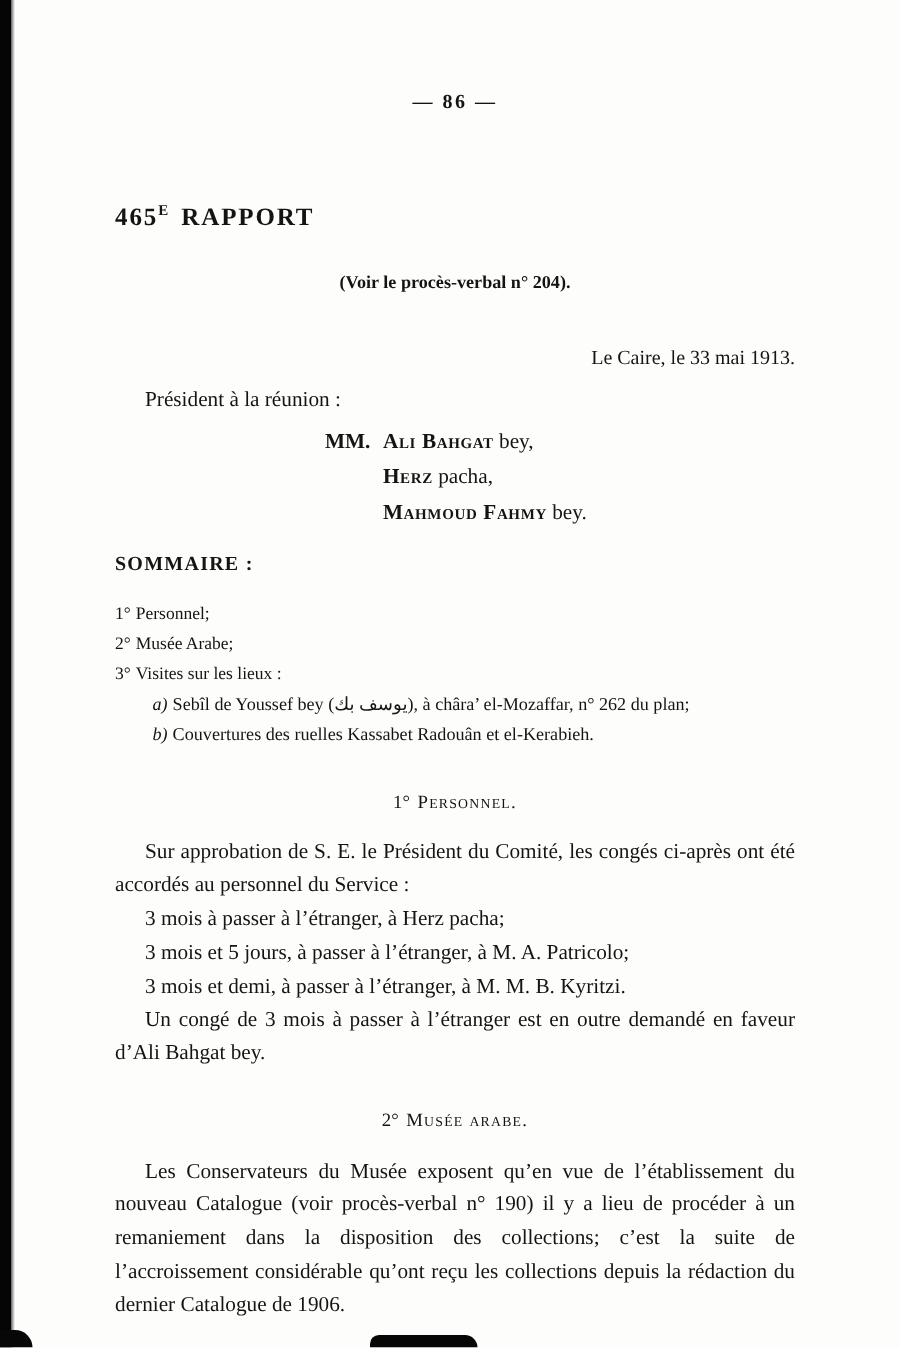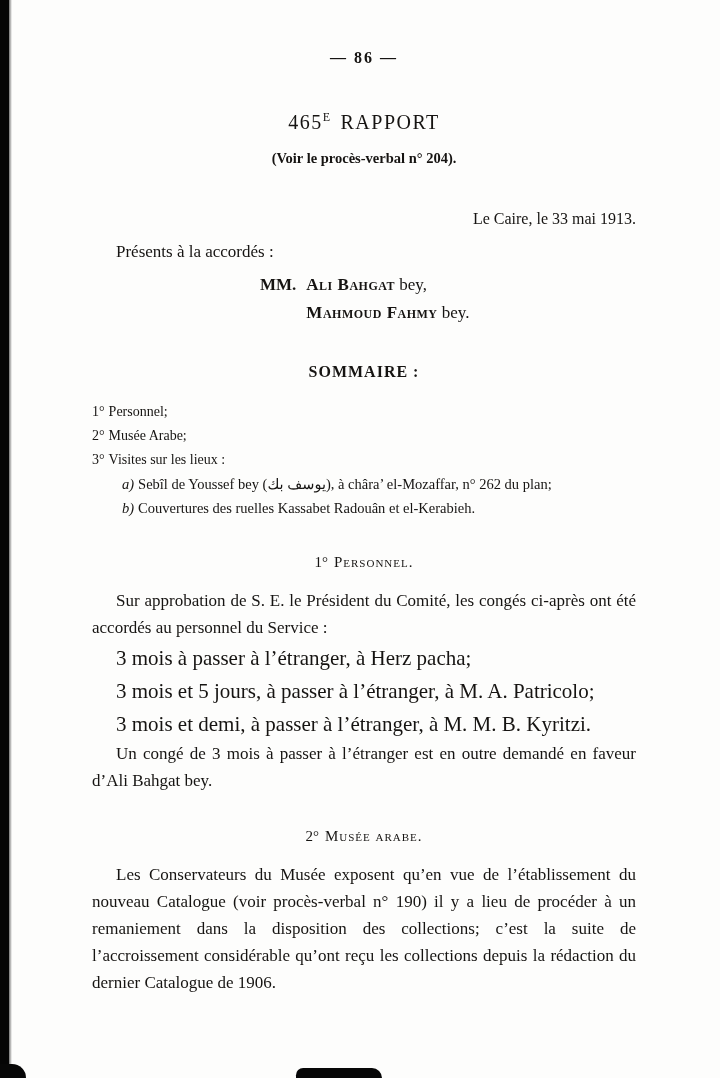--- a/index.html
+++ b/index.html
@@ -33,52 +33,51 @@
   .scan-corner-bottom-left {
     position: absolute; left: 0; bottom: 0;
     width: 26px; height: 14px;
     background: #070707;
     border-radius: 0 18px 0 0;
   }
 
   .content {
     position: relative;
     margin: 0 84px 0 92px; 
-    padding-top: 46px;
+    padding-top: 70px;
     font-size: 17px;
     line-height: 1.55;
   }
 
   .page-number {
     text-align: center;
     font-size: 16px;
     font-weight: bold;
     letter-spacing: 2px;
   }
 
   .title {
-    margin: 36px 0 0 0;
-    text-align: center;
+    margin: 64px 0 0 0;
     font-size: 20px;
-    font-weight: normal;
+    font-weight: bold;
     letter-spacing: 1.5px;
   }
   .title sup { font-size: 12px; }
   .title .title-word { margin-left: .45em; }
 
   .subtitle {
     margin-top: 15px;
     text-align: center;
     font-size: 15.5px;
     font-weight: bold;
     letter-spacing: 1px;
   }
 
   .reference {
-    margin-top: 9px;
+    margin-top: 25px;
     text-align: center;
     font-size: 14.5px;
     font-weight: bold;
   }
 
   .dateline {
     margin-top: 38px;
     text-align: right;
     font-size: 16px;
   }
@@ -93,22 +92,22 @@
     display: flex;
     margin-top: 6px;
     margin-left: 168px;
     font-size: 17px;
     line-height: 1.65;
   }
   .attendees .mm { font-weight: bold; margin-right: 10px; }
   .attendees .name { font-weight: bold; font-variant: small-caps; letter-spacing: .5px; text-align: right; }
 
   .sommaire-heading {
-    margin-top: 32px;
-    text-align: center;
+    margin-top: 16px;
+    text-align: left;
     font-size: 16px;
     font-weight: bold;
     letter-spacing: 1px;
   }
 
   .sommaire-list {
     margin-top: 16px;
     font-size: 14px;
     line-height: 1.7;
   }
@@ -133,21 +132,21 @@
 
   .para {
     margin: 14px 0 0 0;
     text-align: justify;
     text-indent: 24px;
     font-size: 17px;
     line-height: 1.58;
   }
   .leave-line {
     text-indent: 24px;
-    font-size: 21px;
+    font-size: 17px;
     line-height: 1.58;
   }
   .para.tight { margin-top: 0; }
 </style>
 </head>
 <body>
 
 <div class="scan-edge"></div>
 <div class="scan-edge-soft"></div>
 <div class="scan-corner-bottom-left"></div>
@@ -157,26 +156,27 @@
 
   <div class="page-number">— 86 —</div>
 
   <div class="title"><span>465</span><sup>E</sup><span class="title-word">RAPPORT</span></div>
 
 
   <div class="reference">(Voir le procès-verbal n° 204).</div>
 
   <div class="dateline">Le Caire, le 33 mai 1913.</div>
 
-  <div class="presents">Présents à la accordés :</div>
+  <div class="presents">Président à la réunion :</div>
 
   <div class="attendees">
     <span class="mm">MM.</span>
     <div class="names">
       <div><span class="name">Ali Bahgat</span> <span>bey,</span></div>
+      <div><span class="name">Herz</span> <span>pacha,</span></div>
       <div><span class="name">Mahmoud Fahmy</span> <span>bey.</span></div>
     </div>
   </div>
 
   <div class="sommaire-heading">SOMMAIRE :</div>
 
   <div class="sommaire-list">
     <div class="sommaire-item"><span class="marker">1°</span><span>Personnel;</span></div>
     <div class="sommaire-item"><span class="marker">2°</span><span>Musée Arabe;</span></div>
     <div class="sommaire-item"><span class="marker">3°</span><span>Visites sur les lieux :</span></div>

